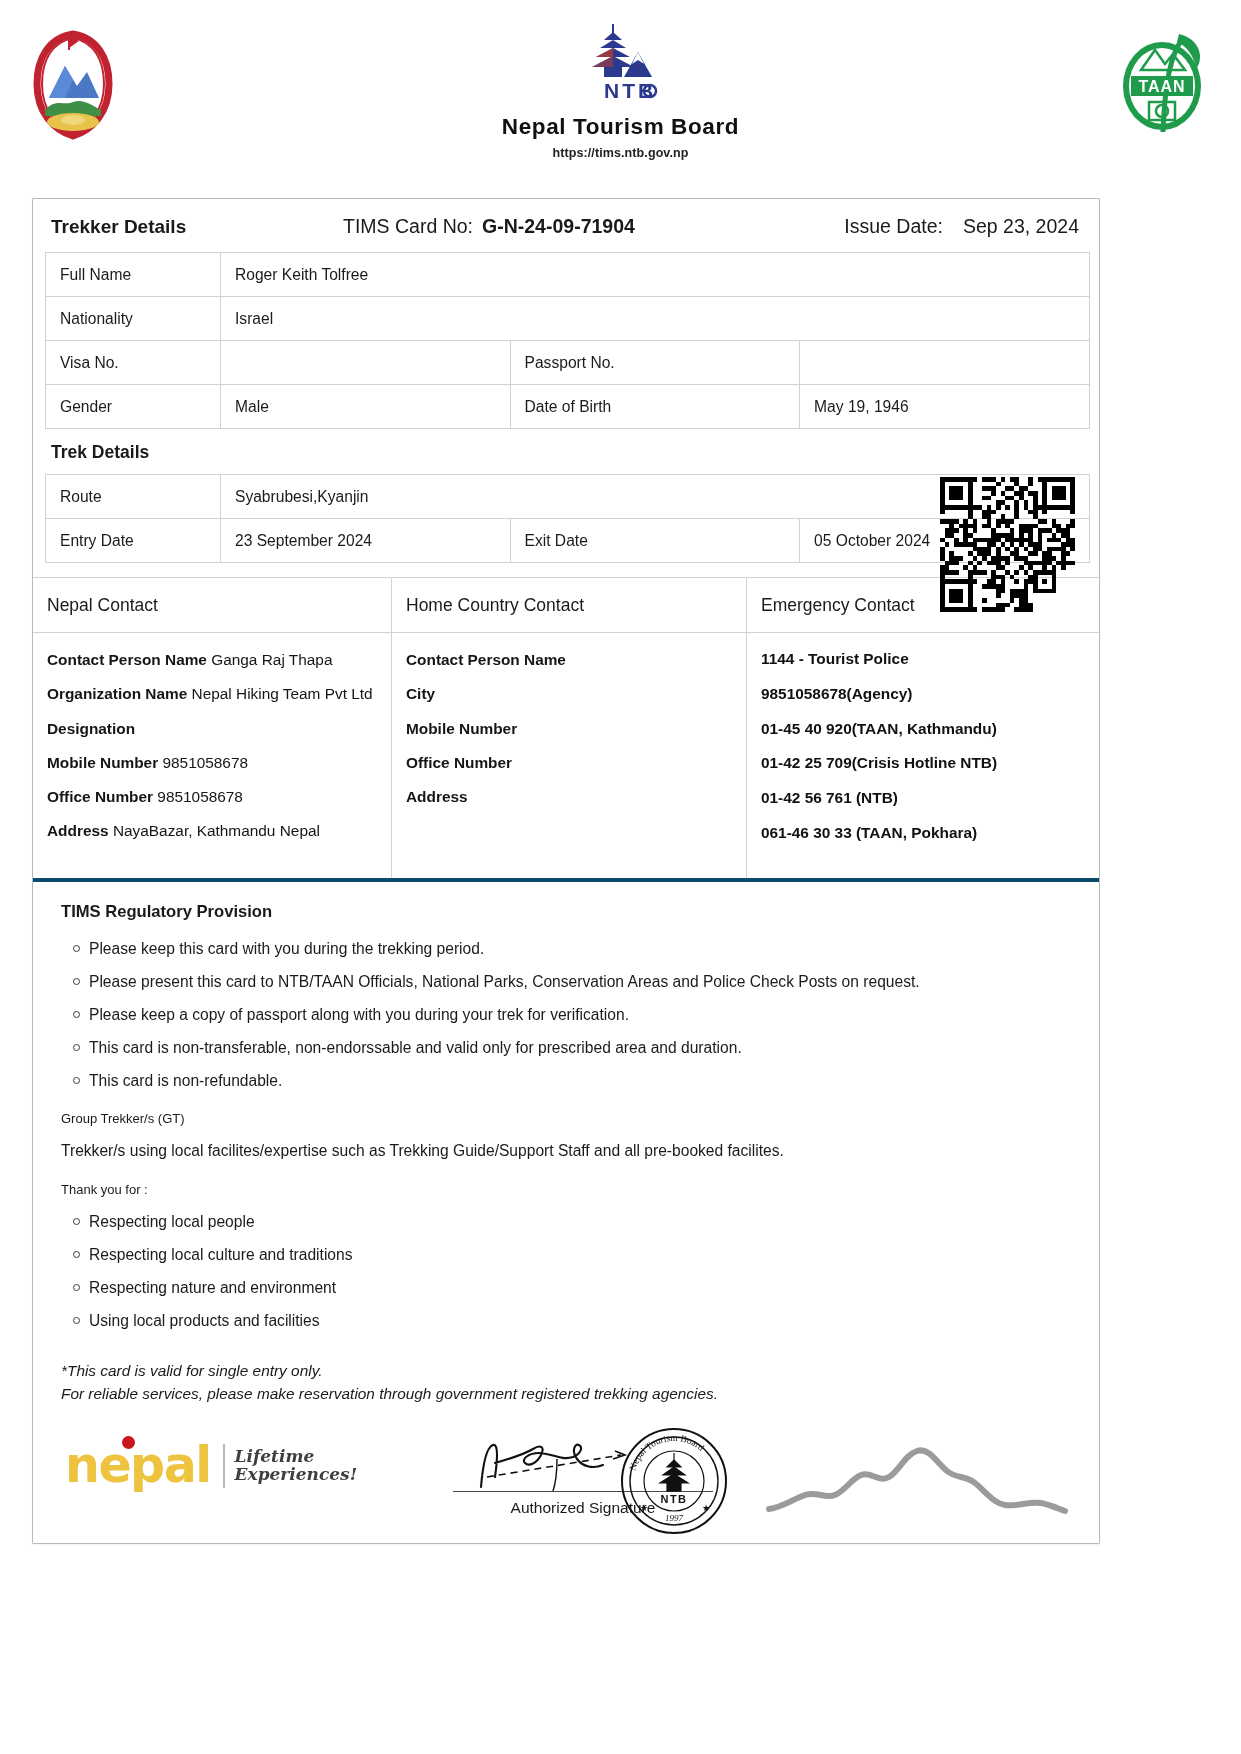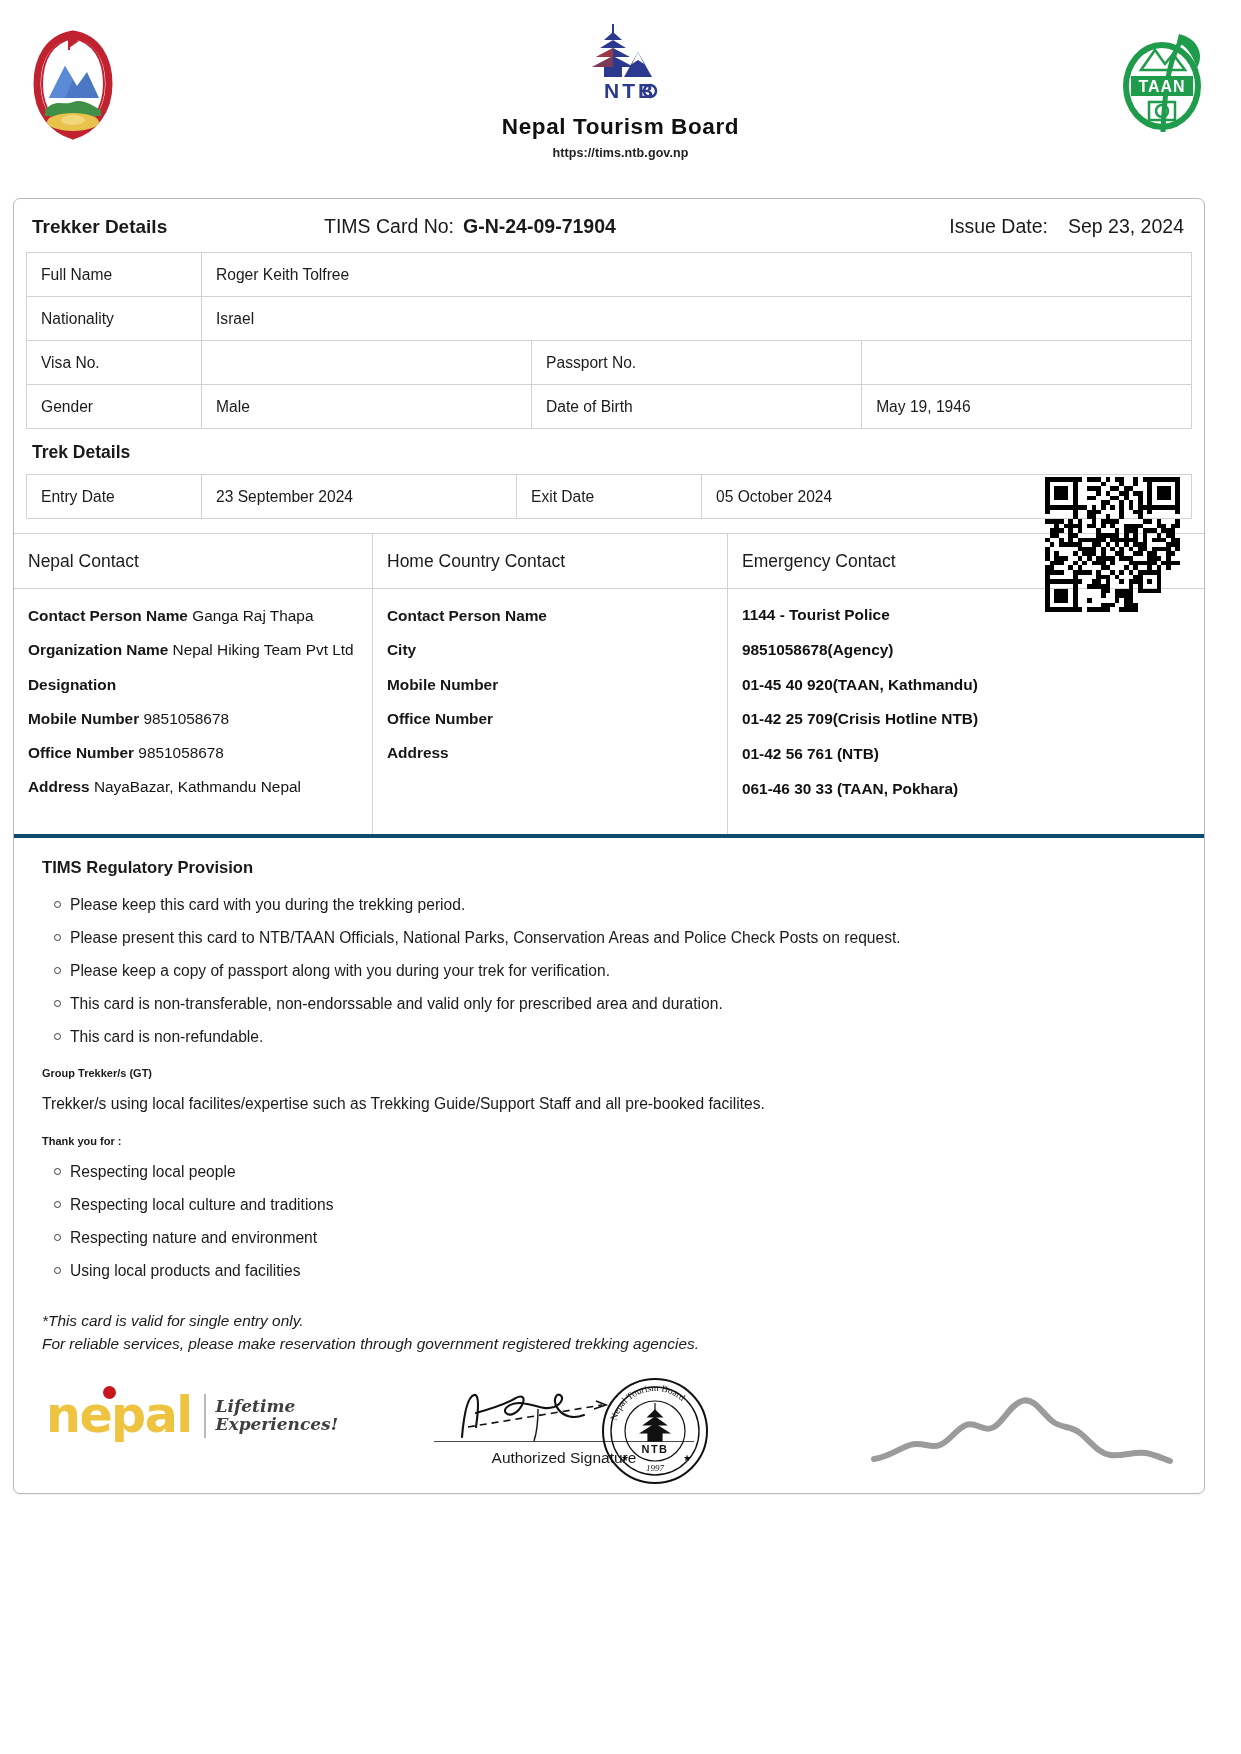--- a/index.html
+++ b/index.html
@@ -75,25 +75,25 @@
     font-size: 12.5px;
     font-weight: bold;
     color: #222;
     margin: 4px 0 0 0;
     letter-spacing: 0.1px;
   }
 
   
   .card {
     position: absolute;
-    left: 13px;
+    left: 32px;
     top: 198px;
-    width: 1192px;
+    width: 1068px;
     border: 1px solid #b9b9b9;
-    border-radius: 7px;
+    border-radius: 1px;
     background: #fff;
     box-sizing: border-box;
     box-shadow: 0 1px 2px rgba(0,0,0,0.06);
   }
 
   .card-head {
     display: flex;
     align-items: baseline;
     padding: 16px 18px 14px 18px;
     font-size: 19px;
@@ -245,22 +245,22 @@
     background: transparent;
   }
   .gap-16 { height: 16px; }
   .para {
     font-size: 15.6px;
     line-height: 1.4;
     margin: 0 0 4px 0;
     color: #1b1b1b;
   }
   .bold-head {
-    font-weight: bold;
-    font-size: 11px;
+    font-weight: normal;
+    font-size: 13px;
     margin: 20px 0 14px 0;
   }
   .note-italic {
     font-style: italic;
     font-size: 15.4px;
     line-height: 1.5;
     margin: 0;
     color: #1b1b1b;
   }
 
@@ -453,20 +453,24 @@
         <td>May 19, 1946</td>
       </tr>
     </tbody>
       </table>
 
     <div class="sub-head">Trek Details</div>
 
     <table class="tbl trek-table">
       <tbody>
       <tr>
+        <td style="width:160px">Route</td>
+        <td colspan="3">Syabrubesi,Kyanjin</td>
+      </tr>
+      <tr>
         <td style="width:160px">Entry Date</td>
         <td style="width:300px">23 September 2024</td>
         <td style="width:170px">Exit Date</td>
         <td>05 October 2024</td>
       </tr>
     </tbody>
       </table>
 
     <div class="qr-wrap">
       <svg id="qr-svg" viewBox="0 0 29 29" width="135" height="135" shape-rendering="crispEdges">

